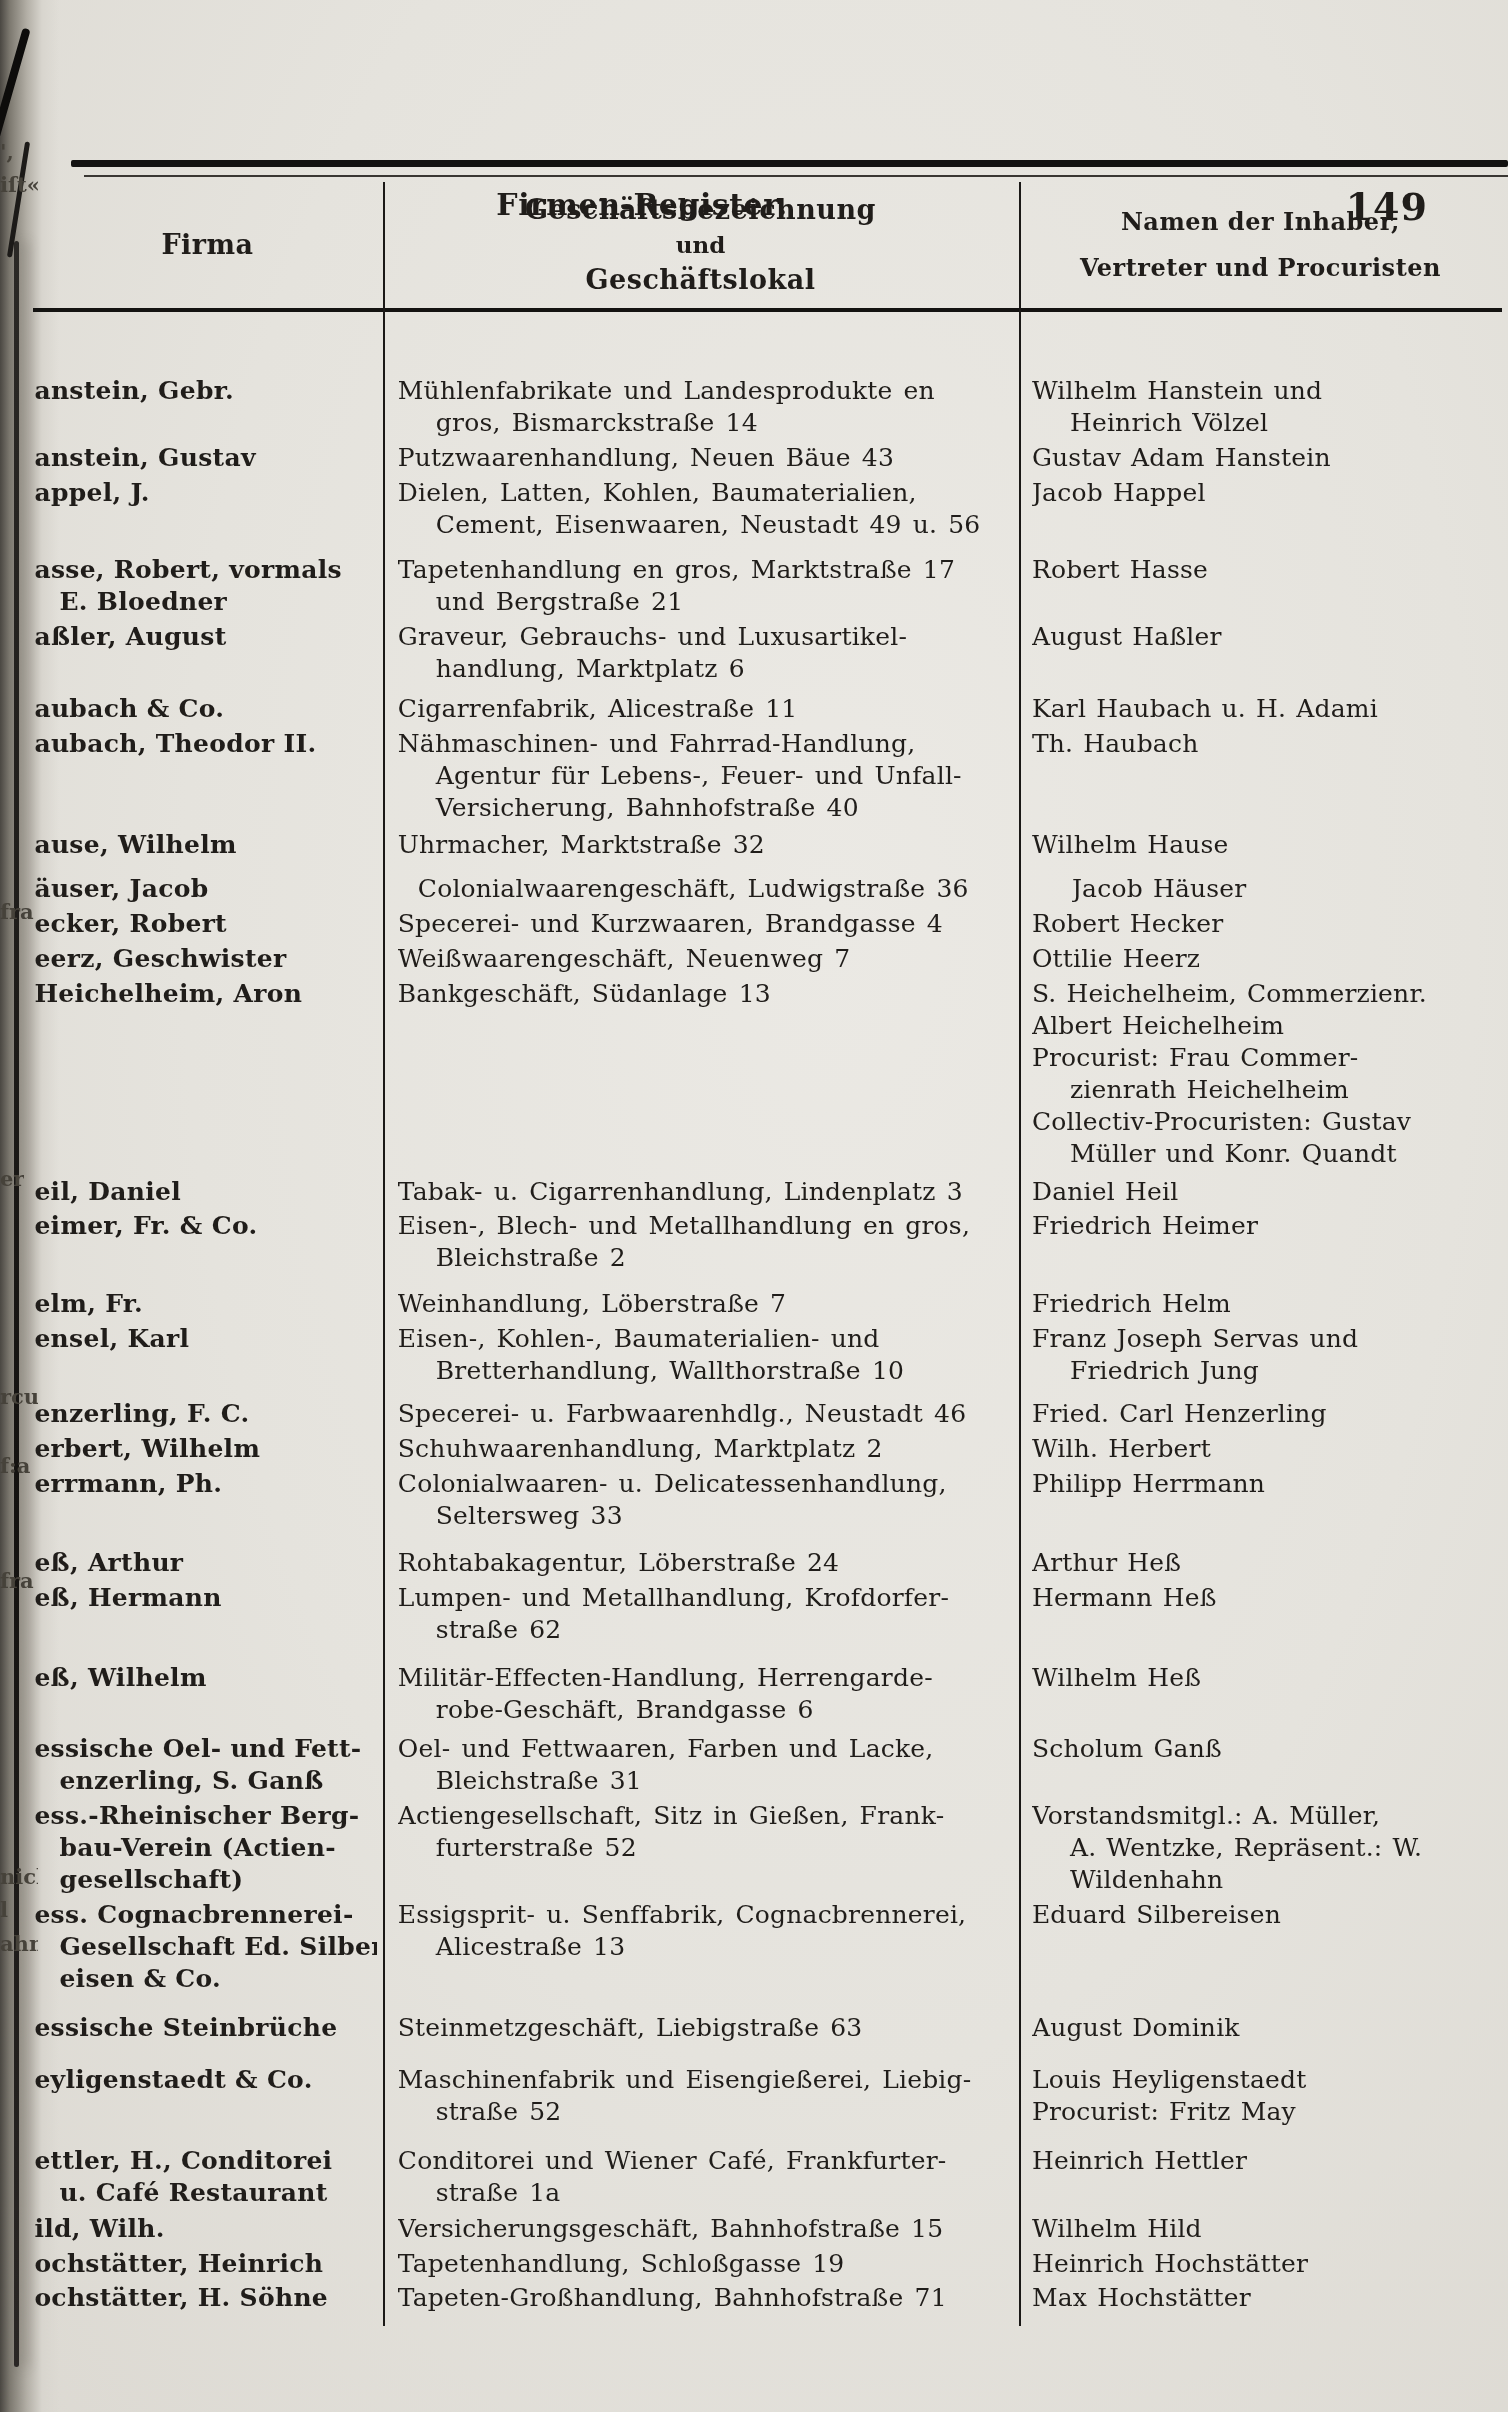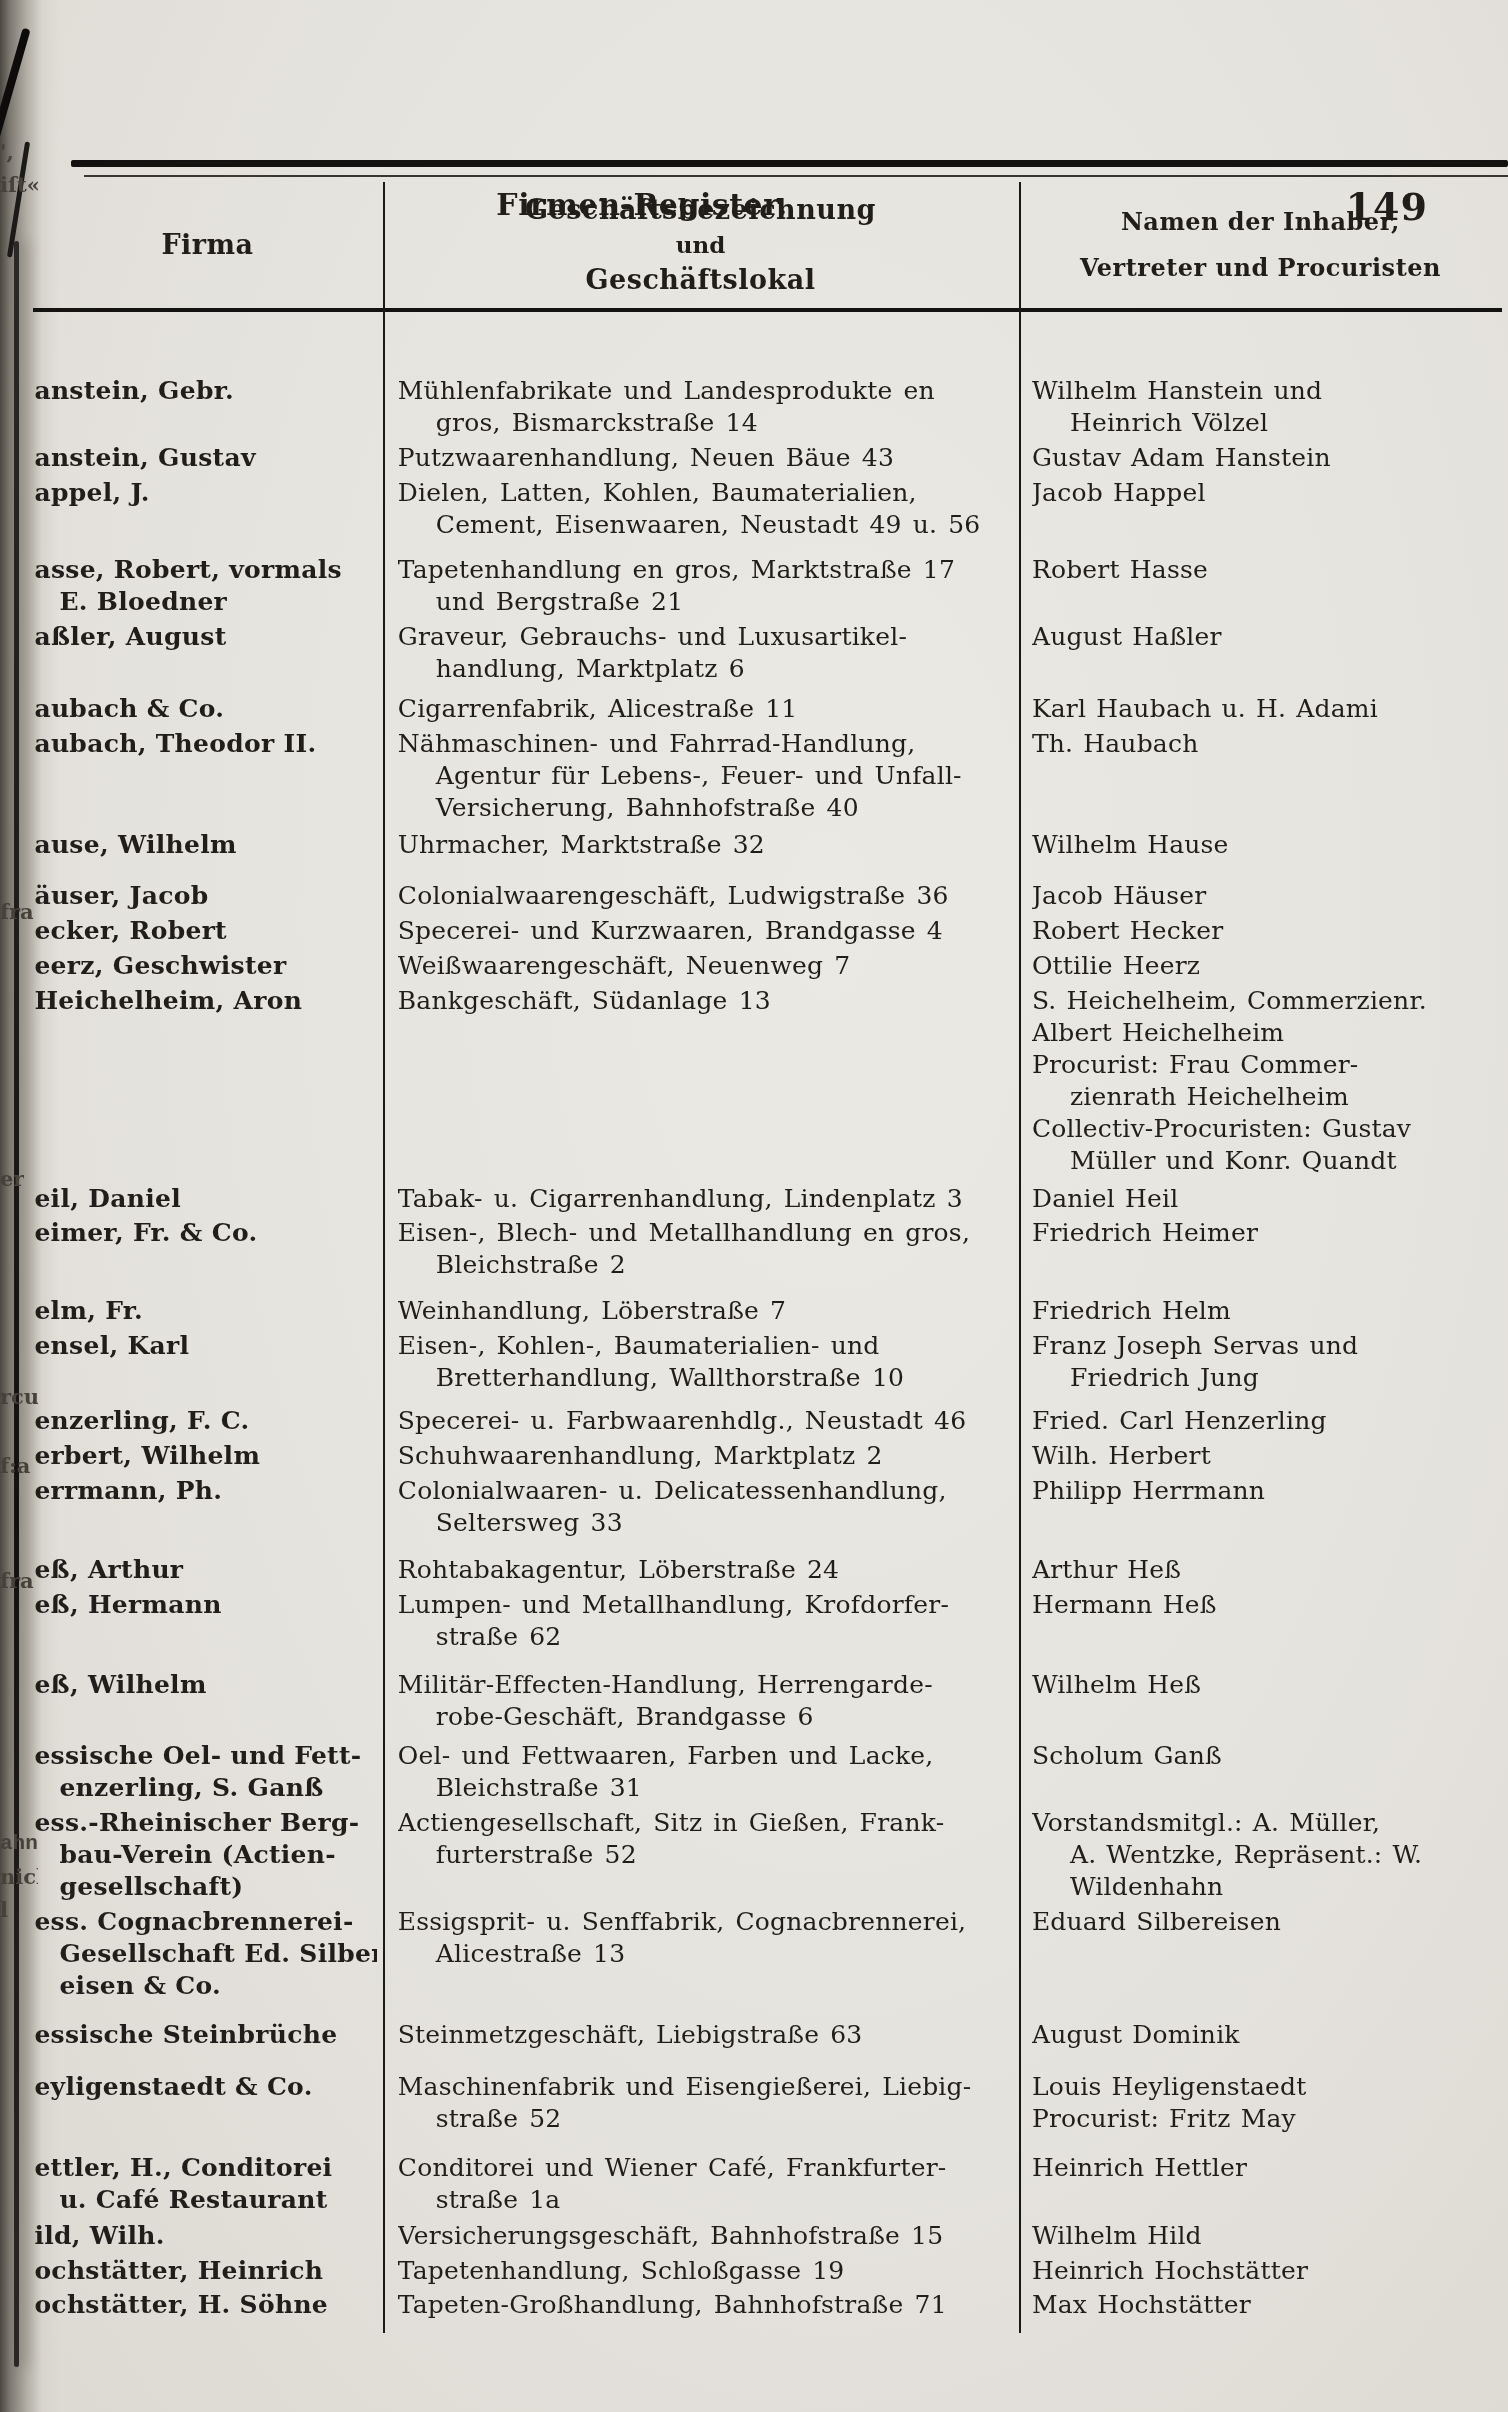--- a/index.html
+++ b/index.html
@@ -83,21 +83,21 @@
   <div>
       <span class="frag" style="top: 139px;">',</span>
       <span class="frag" style="top: 172px;">iſt«</span>
       <span class="frag" style="top: 899px;">fra</span>
       <span class="frag" style="top: 1166px;">er</span>
       <span class="frag" style="top: 1384px;">rcu</span>
       <span class="frag" style="top: 1453px;">f:a</span>
       <span class="frag" style="top: 1568px;">fra</span>
       <span class="frag" style="top: 1864px;">nich</span>
       <span class="frag" style="top: 1897px;">l</span>
-      <span class="frag" style="top: 1832px; font-family: Liberation Mono, monospace;">ahn</span>
+      <span class="frag" style="top: 1931px;">ahn</span>
     </div>
 
   <div class="title">Firmen-Register.</div>
   <div class="pagenum">149</div>
 
   <div class="rule-thick-top"></div>
   <div class="rule-thin-top"></div>
 
   <div class="table-wrap">
     <div class="vline v1"></div>
@@ -208,21 +208,21 @@
           <div class="cell c1">
             <div class="line">ause, Wilhelm</div>
           </div>
           <div class="cell c2">
             <div class="line">Uhrmacher, Marktstraße 32</div>
           </div>
           <div class="cell c3">
             <div class="line">Wilhelm Hause</div>
           </div>
         </div>
-        <div class="entry" style="margin-top: 19px;">
+        <div class="entry" style="margin-top: 12px; gap: 20px;">
           <div class="cell c1">
             <div class="line">äuser, Jacob</div>
           </div>
           <div class="cell c2">
             <div class="line">Colonialwaarengeschäft, Ludwigstraße 36</div>
           </div>
           <div class="cell c3">
             <div class="line">Jacob Häuser</div>
           </div>
         </div>

